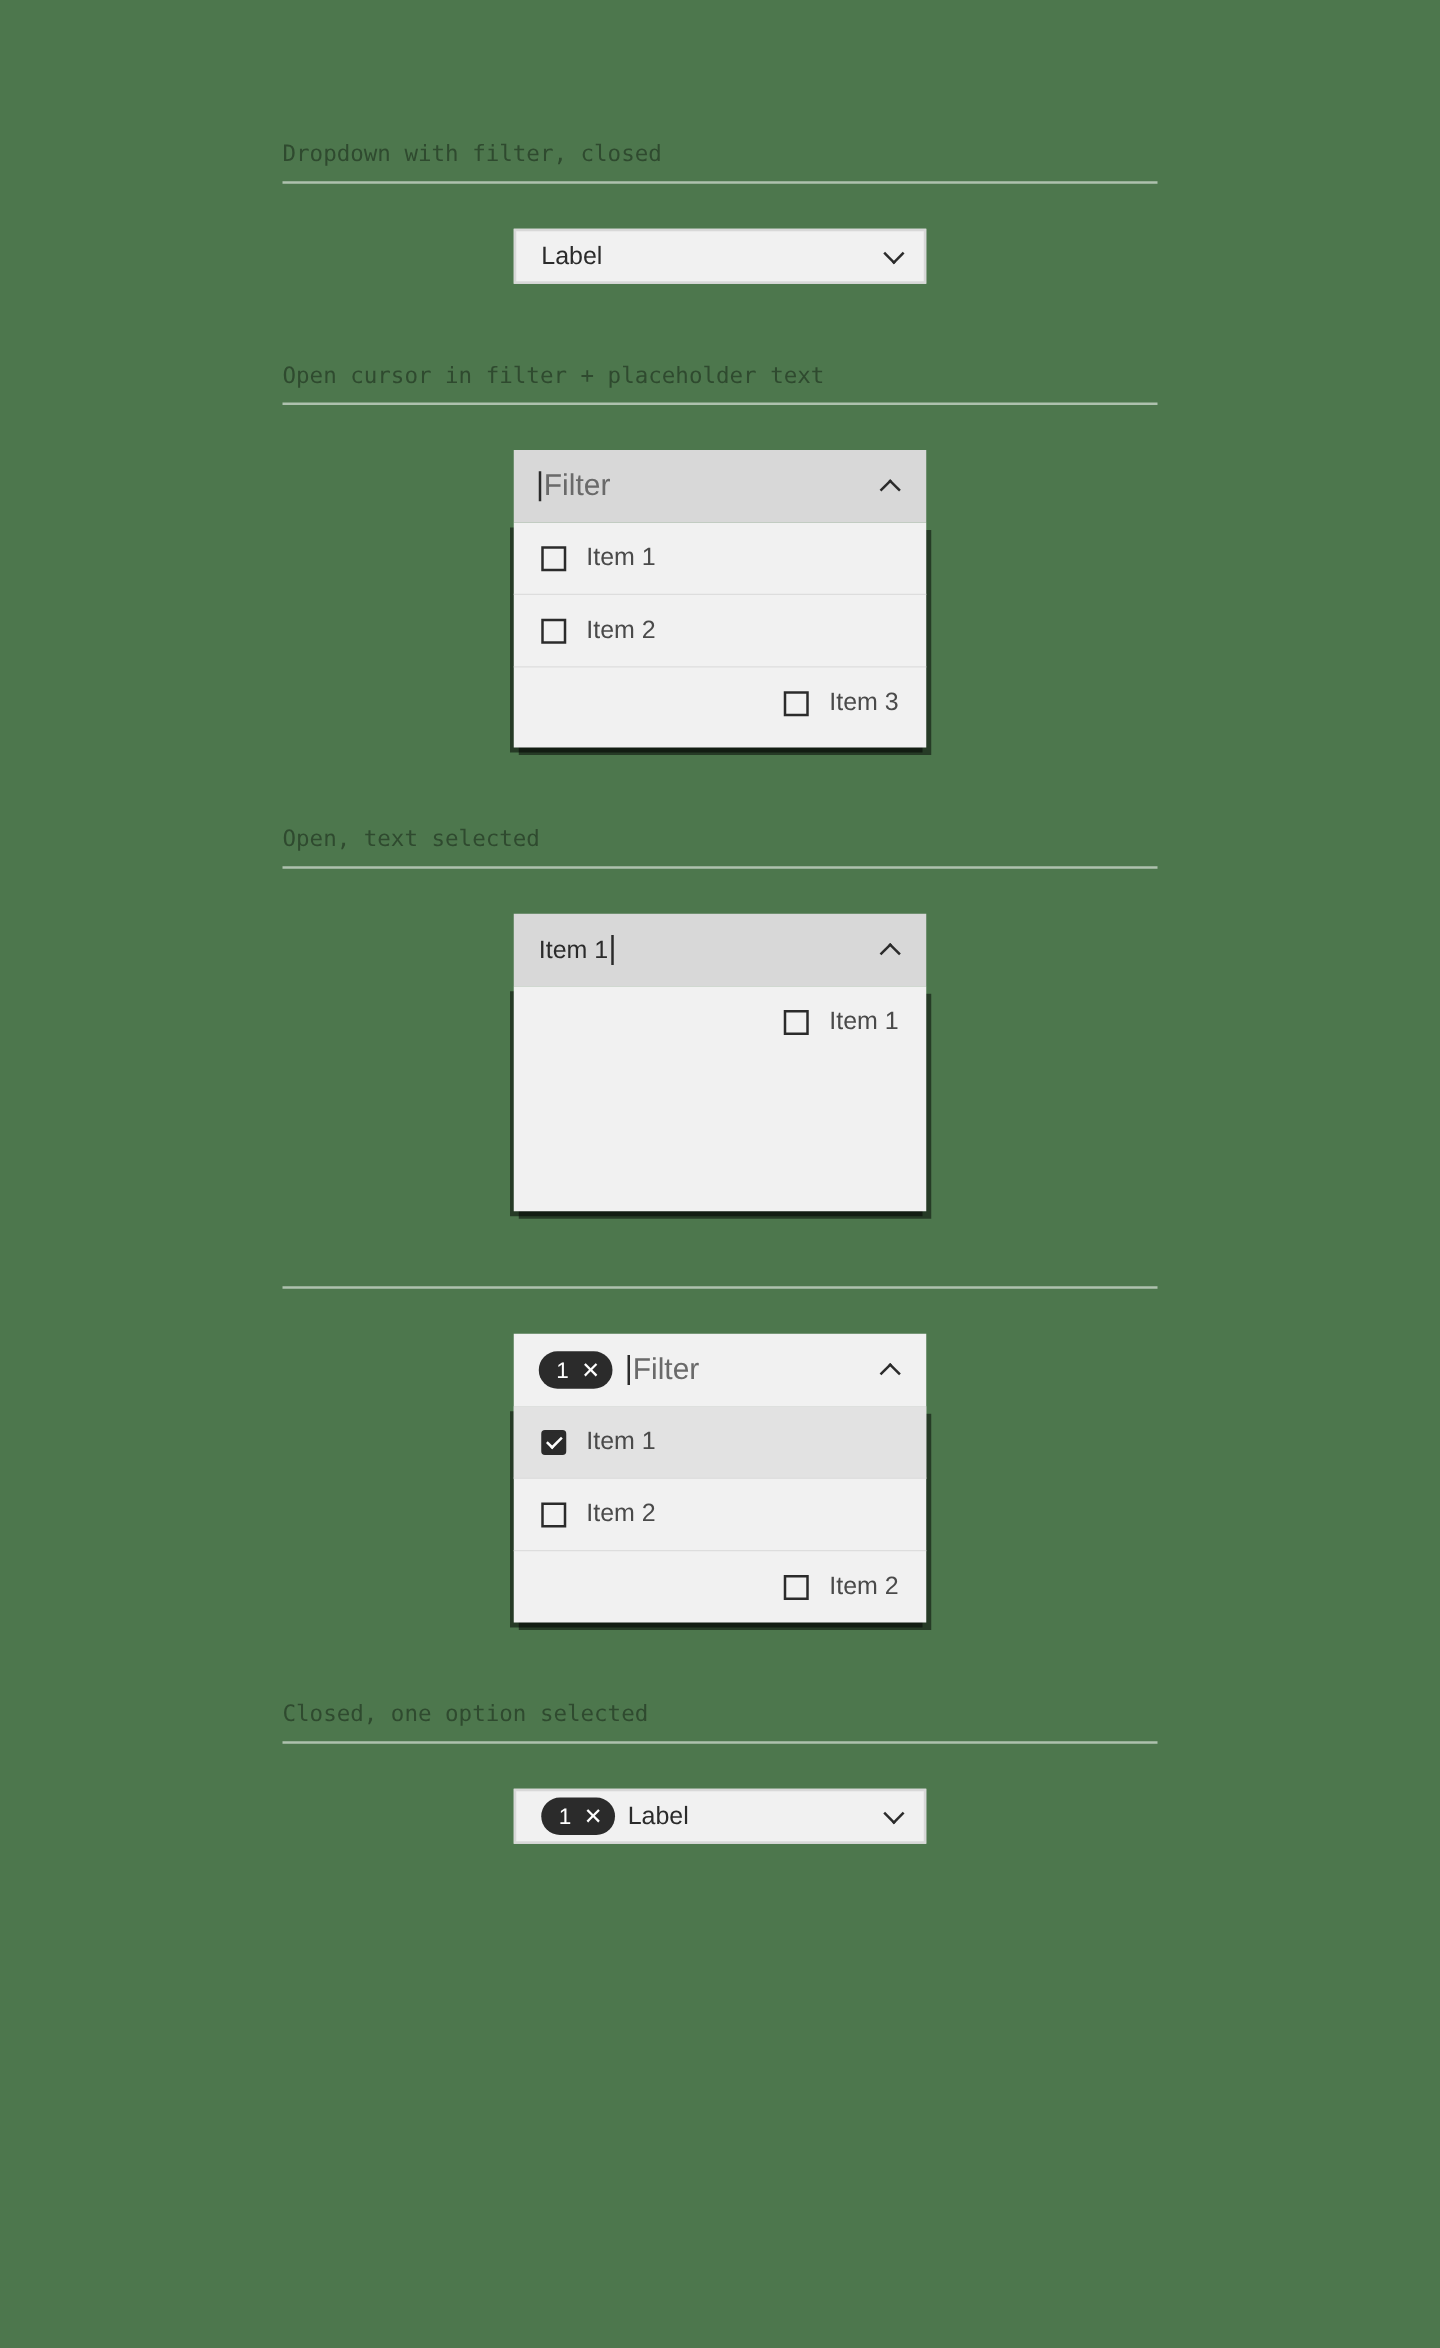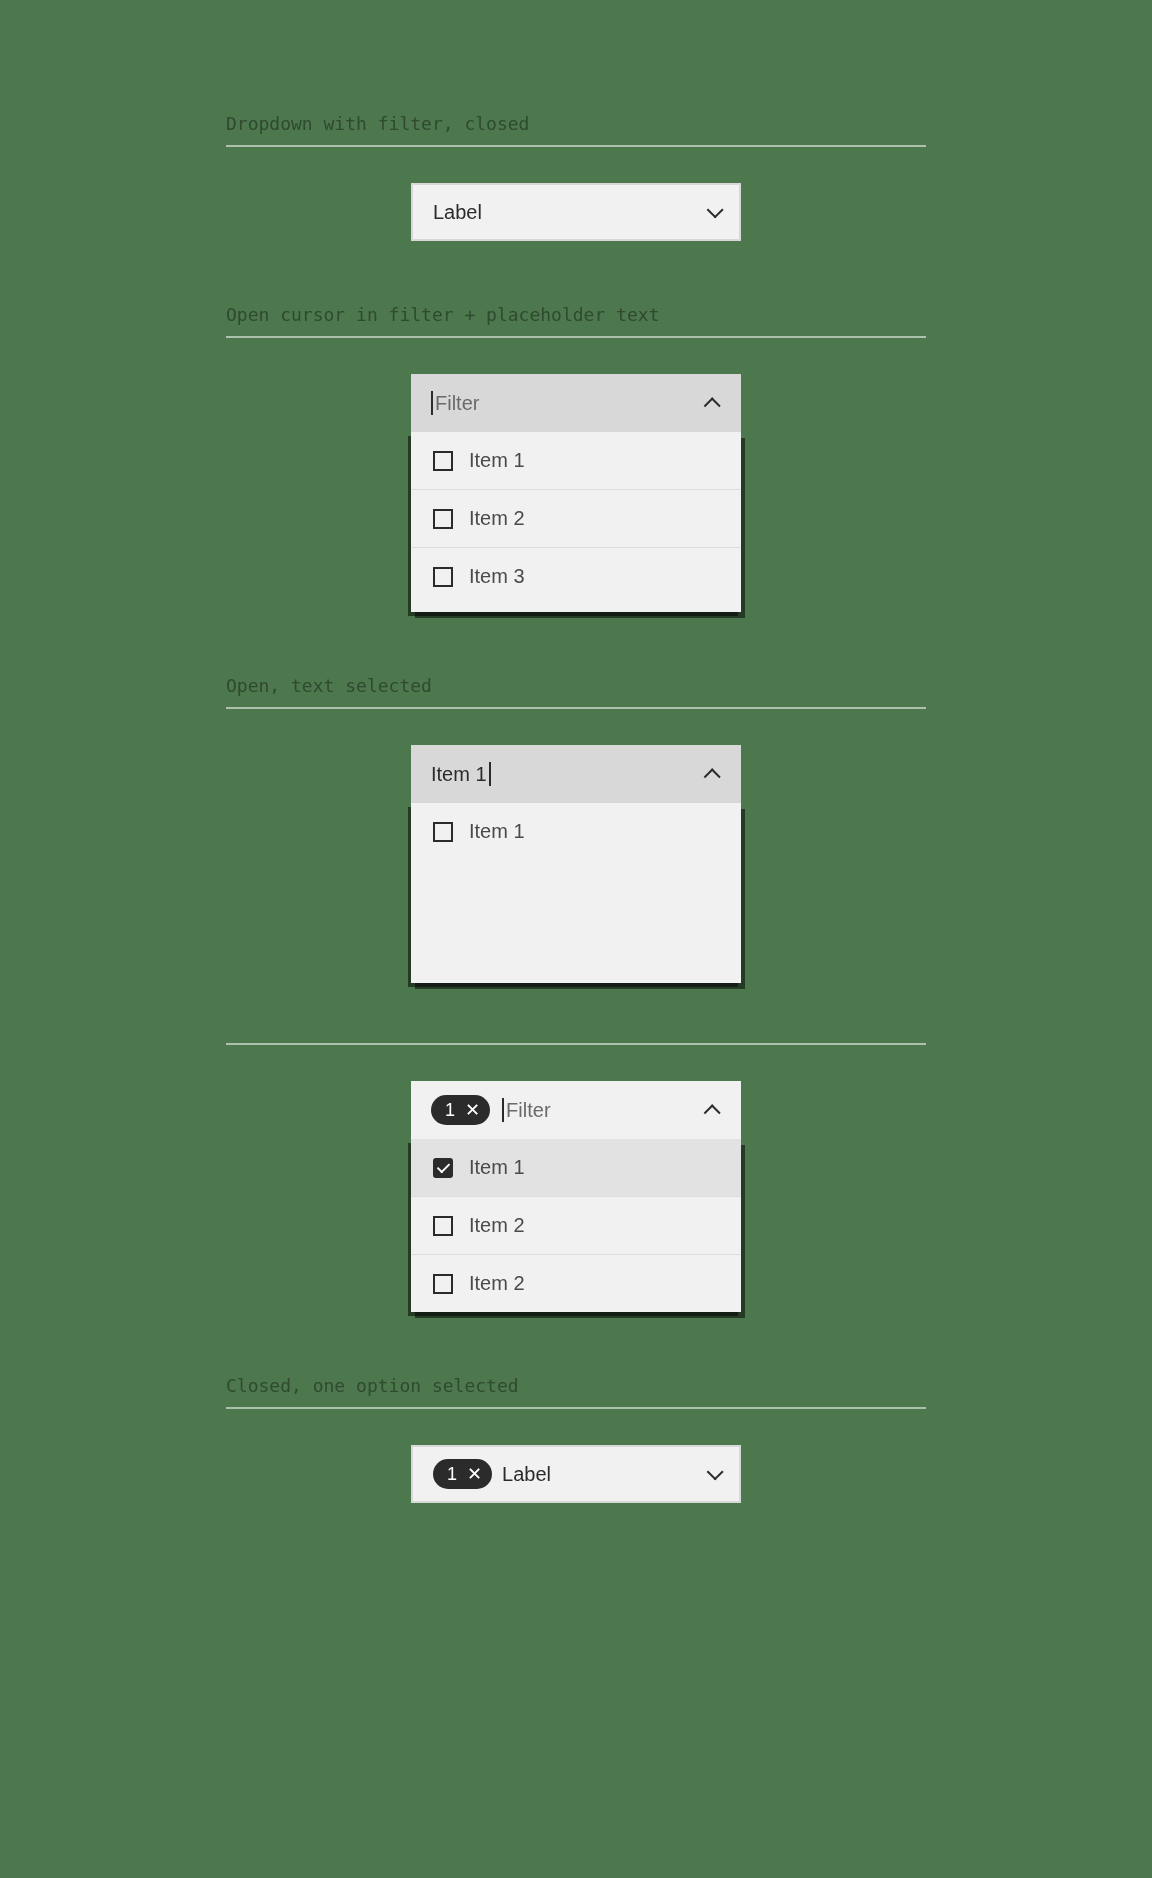--- a/index.html
+++ b/index.html
@@ -28,42 +28,42 @@
   }
   .dd-wrap {
     display: flex;
     justify-content: center;
   }
   .dd {
     width: 330px;
     position: relative;
   }
   .dd-field {
-    height: 58px;
+    height: 44px;
     background: #f1f1f1;
     border: 2px solid #d8d8d8;
     display: flex;
     align-items: center;
     padding: 0 20px;
     gap: 10px;
     cursor: pointer;
   }
   .dd-field.open {
     background: #d8d8d8;
     border: none;
     height: 58px;
   }
   .dd-label {
     flex: 1;
     font-size: 20px;
     color: #2b2b2b;
   }
   .dd-placeholder {
     flex: 1;
-    font-size: 20px;
+    font-size: 24px;
     color: #6a6a6a;
     display: flex;
     align-items: center;
   }
   .caret {
     font-size: 0;
   }
   .caret::before {
     content: "";
     display: inline-block;
@@ -92,21 +92,21 @@
   .dd-item {
     display: flex;
     align-items: center;
     gap: 16px;
     padding: 17px 22px;
     font-size: 20px;
     color: #4a4a4a;
     border-bottom: 1px solid #dddddd;
     cursor: pointer;
   }
-  .dd-item:last-child { border-bottom: none; }
+  .dd-item:last-child { border-bottom: none; justify-content: flex-end; }
   .dd-item.highlighted {
     background: #e2e2e2;
   }
   .cb {
     width: 20px;
     height: 20px;
     border: 2px solid #2b2b2b;
     flex-shrink: 0;
     display: flex;
     align-items: center;

